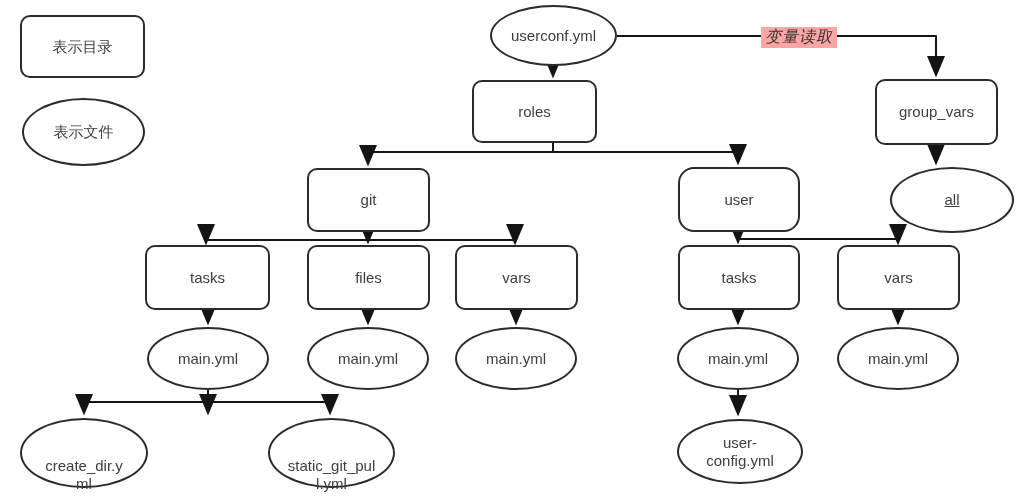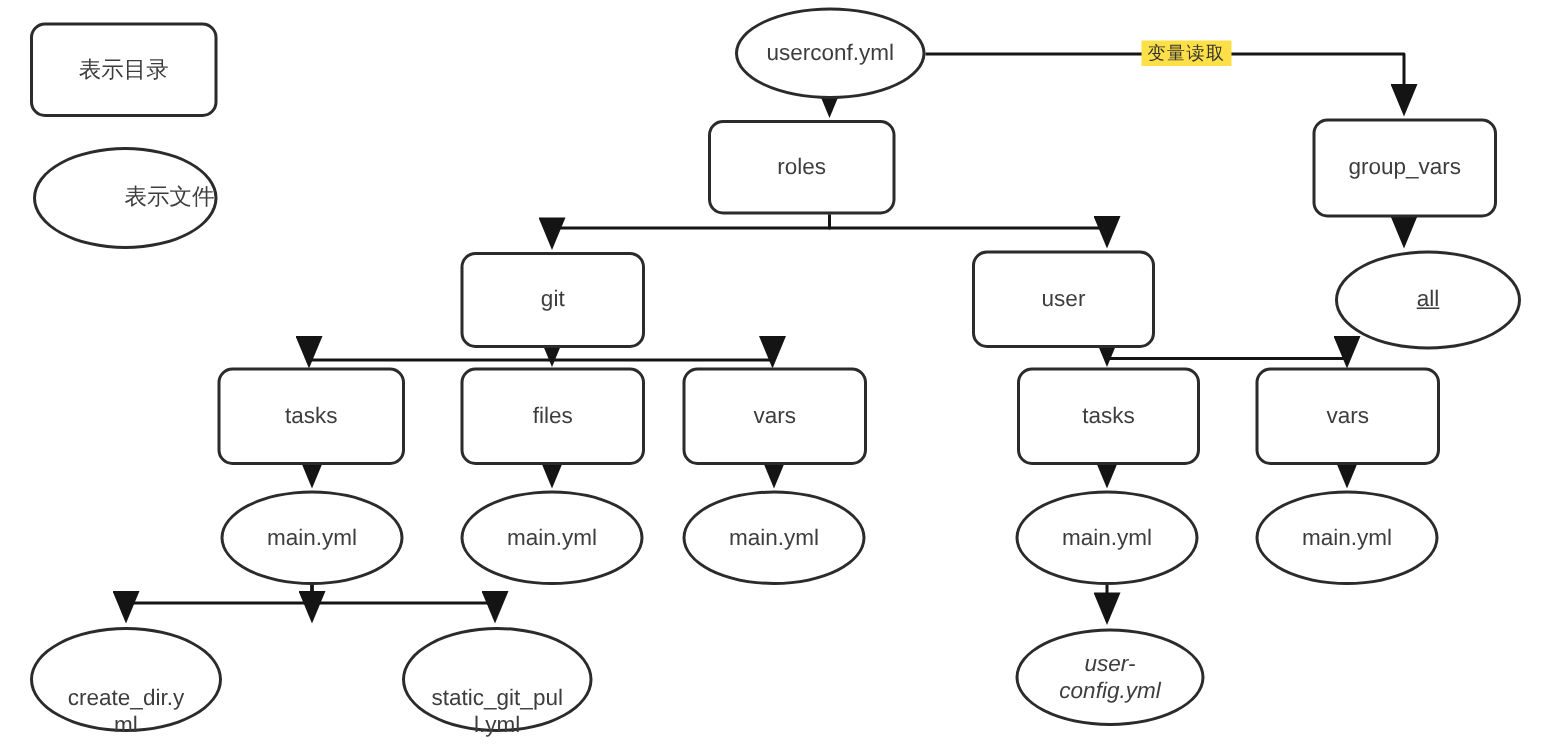--- a/index.html
+++ b/index.html
@@ -32,25 +32,26 @@
   .rect { border-radius: 10px; }
   .ellipse { border-radius: 50%; }
   .node span { display: inline-block; overflow-wrap: break-word; word-break: normal; }
   .tw90 { width: 90px; margin-top: 43px; }
   .tw70 { width: 70px; }
   .edge-label {
     position: absolute;
     left: 761px;
     top: 27px;
     padding: 0 4px;
-    background: #fde047;
+    background: #fca5a5;
     color: #333333;
-    font-size: 12px;
+    font-size: 16px;
     letter-spacing: 1px;
     white-space: nowrap;
+    font-style: italic;
   }
 </style>
 </head>
 <body>
 
 <div class="canvas">
 
   <svg class="edges" viewBox="0 0 1035 498">
     <defs>
       <marker id="arw" viewBox="0 0 12 10" refX="10" refY="5" markerWidth="11" markerHeight="9" orient="auto">
@@ -76,21 +77,21 @@
       <polyline points="208,390 208,402 84,402 84,412" marker-end="url(#arw)"></polyline>
       <polyline points="208,390 208,412" marker-end="url(#arw)"></polyline>
       <polyline points="208,390 208,402 330,402 330,412" marker-end="url(#arw)"></polyline>
       <polyline points="738,390 738,413" marker-end="url(#arw)"></polyline>
     </g>
   </svg>
 
   <div class="node rect" style="left:20px; top:15px; width:125px; height:63px;">
     <span>表示目录</span>
   </div>
-  <div class="node ellipse" style="left:22px; top:98px; width:123px; height:68px;justify-content:flex-end;">
+  <div class="node ellipse" style="left:22px; top:98px; width:123px; height:68px;">
     <span>表示文件</span>
   </div>
 
   <div class="edge-label">变量读取</div>
 
   <div class="node ellipse" style="left:490px; top:5px; width:127px; height:61px;">
     <span>userconf.yml</span>
   </div>
 
   <div class="node rect" style="left:472px; top:80px; width:125px; height:63px;">
@@ -98,21 +99,21 @@
   </div>
 
   <div class="node rect" style="left:875px; top:79px; width:123px; height:66px;">
     <span>group_vars</span>
   </div>
 
   <div class="node rect" style="left:307px; top:168px; width:123px; height:64px;">
     <span>git</span>
   </div>
 
-  <div class="node rect" style="left:648px; top:167px; width:122px; height:65px;">
+  <div class="node rect" style="left:678px; top:167px; width:122px; height:65px;border-radius:16px;">
     <span>user</span>
   </div>
 
   <div class="node ellipse" style="left:890px; top:167px; width:124px; height:66px;text-decoration:underline;">
     <span>all</span>
   </div>
 
   <div class="node rect" style="left:145px; top:245px; width:125px; height:65px;">
     <span>tasks</span>
   </div>
@@ -155,17 +156,17 @@
 
   <div class="node ellipse" style="left:20px; top:418px; width:128px; height:70px;">
     <span class="tw90">create_dir.yml</span>
   </div>
 
 
   <div class="node ellipse" style="left:268px; top:418px; width:127px; height:70px;">
     <span class="tw90">static_git_pull.yml</span>
   </div>
 
-  <div class="node ellipse" style="left:677px; top:419px; width:126px; height:65px;font-style:italic;">
+  <div class="node ellipse" style="left:677px; top:419px; width:126px; height:65px;">
     <span class="tw70">user-config.yml</span>
   </div>
 
 </div>
 
 </body></html>

